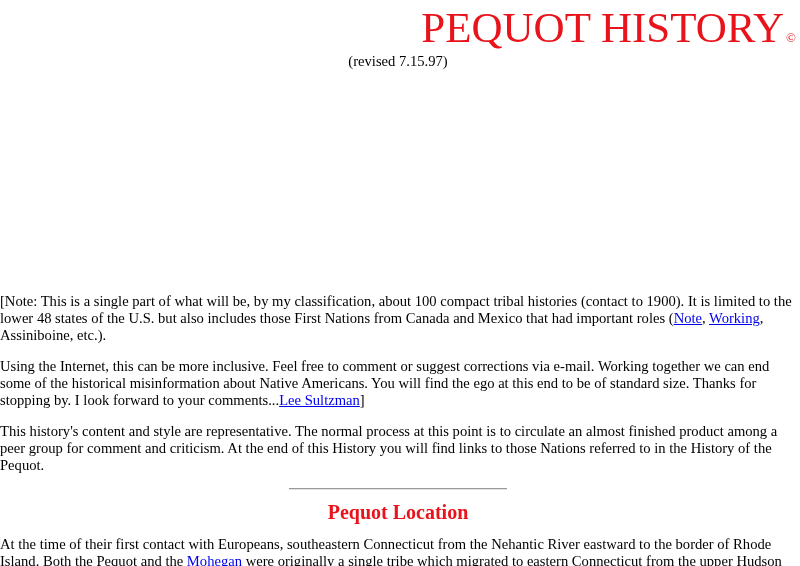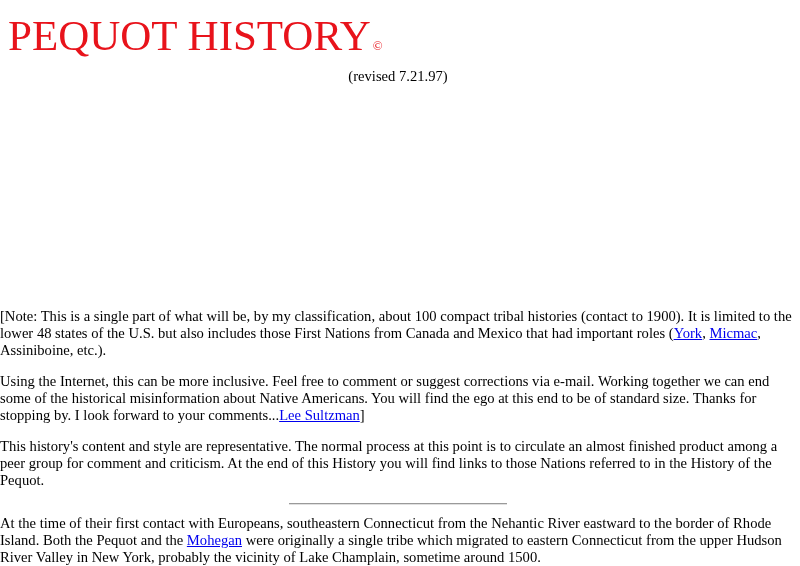--- a/index.html
+++ b/index.html
@@ -14,22 +14,22 @@
       font-family: "Liberation Serif", "DejaVu Serif", serif;
       color: #000000;
       font-size: 14.6px;
       line-height: 17px;
     }
     .page {
       padding: 0 4px 0 0;
       position: relative;
     }
     .title-block {
-      text-align: left;
-      margin: 8px;
+      text-align: right;
+      margin: 0;
       padding-top: 4px;
     }
     .title {
       color: #e8131b;
       font-size: 43px;
       line-height: 48px;
       font-weight: normal;
       display: inline;
       letter-spacing: 0px;
     }
@@ -73,28 +73,29 @@
     }
   </style>
 </head>
 <body>
 
 <div class="page">
 
   <div class="title-block">
     <h1 class="title">PEQUOT HISTORY</h1><span class="copyright">©</span>
   </div>
-  <div class="revised">(revised 7.21.97)</div>
+  <div class="revised">(revised 7.15.97)</div>
 
   <div class="spacer"></div>
 
-  <p><span>[Note: This is a single part of what will be, by my classification, about 100 compact tribal histories (contact to 1900). It is limited to the lower 48 states of the U.S. but also includes those First Nations from Canada and Mexico that had important roles (</span><a href="#">York</a><span>, </span><a href="#">Micmac</a><span>, Assiniboine, etc.).</span></p>
+  <p><span>[Note: This is a single part of what will be, by my classification, about 100 compact tribal histories (contact to 1900). It is limited to the lower 48 states of the U.S. but also includes those First Nations from Canada and Mexico that had important roles (</span><a href="#">Note</a><span>, </span><a href="#">Working</a><span>, Assiniboine, etc.).</span></p>
 
   <p><span>Using the Internet, this can be more inclusive. Feel free to comment or suggest corrections via e-mail. Working together we can end some of the historical misinformation about Native Americans. You will find the ego at this end to be of standard size. Thanks for stopping by. I look forward to your comments...</span><a href="#">Lee Sultzman</a><span>]</span></p>
 
   <p>This history's content and style are representative. The normal process at this point is to circulate an almost finished product among a peer group for comment and criticism. At the end of this History you will find links to those Nations referred to in the History of the Pequot.</p>
 
   <hr>
 
+  <h2>Pequot Location</h2>
 
   <p><span>At the time of their first contact with Europeans, southeastern Connecticut from the Nehantic River eastward to the border of Rhode Island. Both the Pequot and the </span><a href="#">Mohegan</a><span> were originally a single tribe which migrated to eastern Connecticut from the upper Hudson River Valley in New York, probably the vicinity of Lake Champlain, sometime around 1500.</span></p>
 
 </div>
 
 </body></html>

